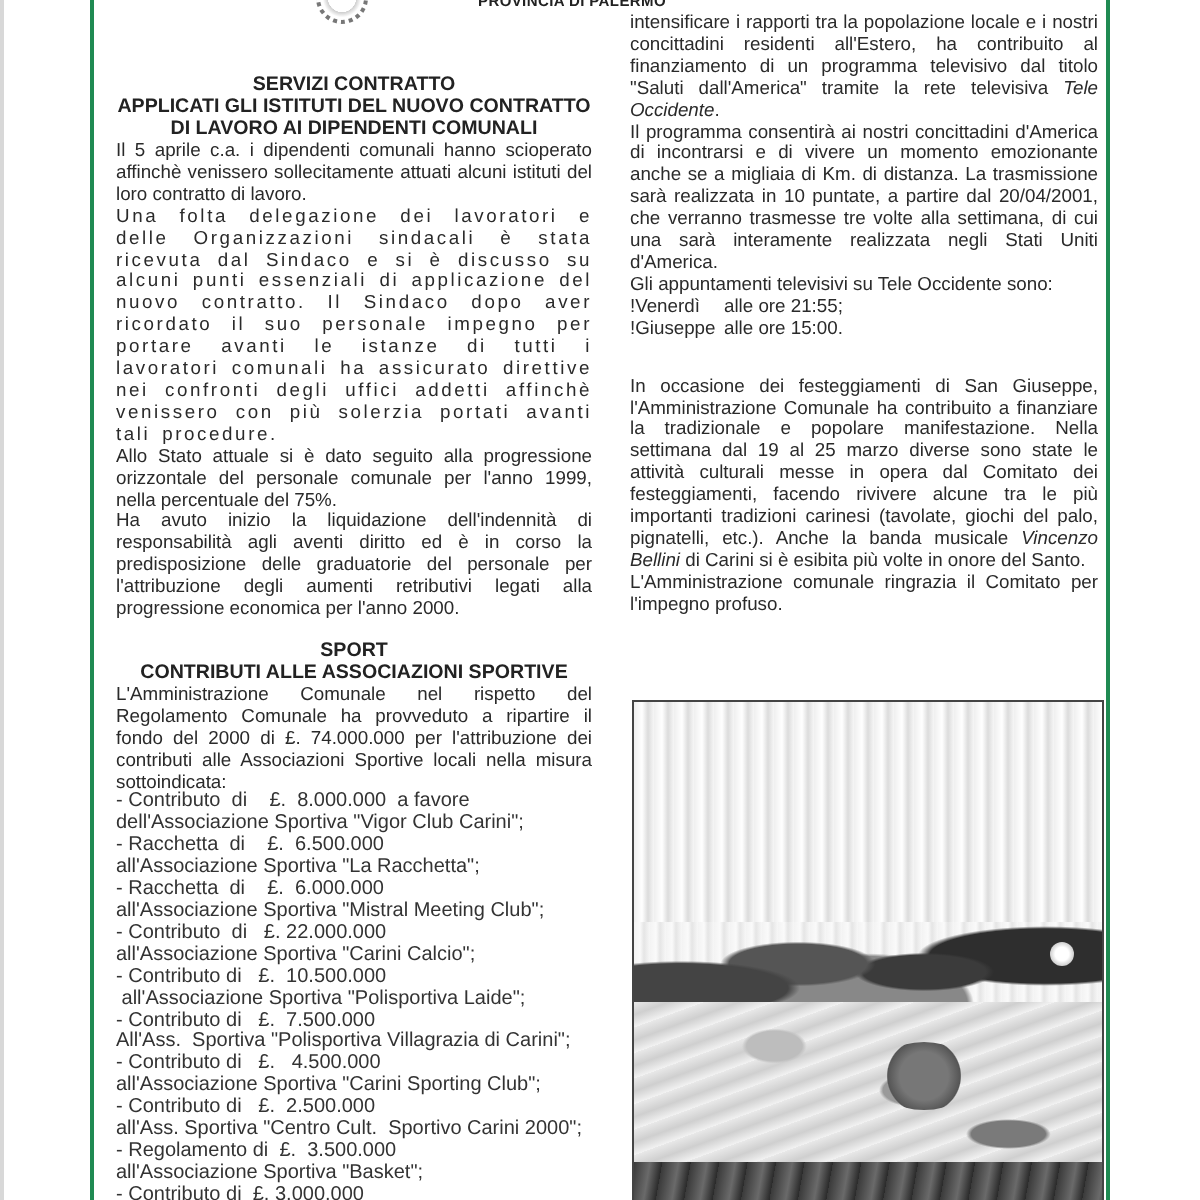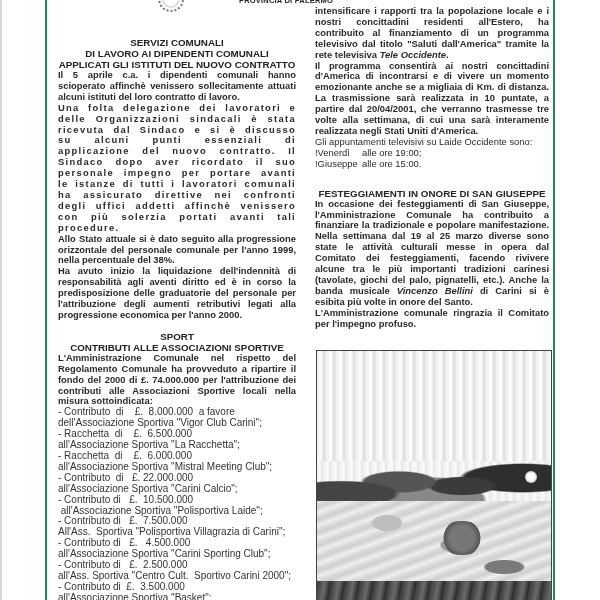--- a/index.html
+++ b/index.html
@@ -25,21 +25,21 @@
   }
 
   .col { position: absolute; font-size: 9.4px; line-height: 10.9px; }
   .col-left { left: 58px; top: 37px; width: 238px; }
   .col-right { left: 315px; top: 6px; width: 234px; }
 
   .section-kicker, .section-title {
     text-align: center; font-weight: bold; font-size: 9.8px; line-height: 11px; color: #222;
   }
   .section-kicker { margin-top: 0; }
-  p { margin: 0; text-align: justify; font-weight: bold; }
+  p { margin: 0; text-align: justify; }
   .wide { letter-spacing: 1.3px; word-spacing: 2px; }
   .spacer { height: 10px; }
 
   .contrib { font-size: 10px; line-height: 10.9px; color: #333; white-space: pre; text-align: left; }
 
   .schedule-line { white-space: pre; }
 
   .photo {
     position: absolute; left: 316px; top: 350px; width: 236px; height: 260px;
     border: 1px solid #444; box-sizing: border-box; overflow: hidden;
@@ -88,26 +88,26 @@
 <div class="green-rule rule-left"></div>
 <div class="green-rule rule-right"></div>
 
 <div class="header">
   <div class="emblem"></div>
   <div class="province">PROVINCIA DI PALERMO</div>
 </div>
 
 <div class="col col-left">
   <div>
-    <div class="section-kicker">SERVIZI COMUNALI</div>
+    <div class="section-kicker">SERVIZI CONTRATTO</div>
+    <div class="section-title">APPLICATI GLI ISTITUTI DEL NUOVO CONTRATTO</div>
     <div class="section-title">DI LAVORO AI DIPENDENTI COMUNALI</div>
-    <div class="section-title">APPLICATI GLI ISTITUTI DEL NUOVO CONTRATTO</div>
     <p>Il 5 aprile c.a. i dipendenti comunali hanno scioperato affinchè venissero sollecitamente  attuati alcuni istituti del loro contratto di lavoro.</p>
     <p class="wide"><span>Una folta delegazione dei lavoratori e delle Organizzazioni sindacali è stata ricevuta  dal Sindaco e si è discusso su alcuni punti essenziali di applicazione del nuovo contratto. Il Sindaco dopo aver ricordato il suo personale impegno per portare avanti le istanze di tutti i lavoratori comunali ha assicurato direttive nei confronti degli uffici addetti affinchè venissero con più solerzia portati avanti tali procedure.</span></p>
-    <p>Allo Stato attuale si è dato seguito alla progressione orizzontale del personale comunale per l'anno 1999, nella percentuale del 38%.</p>
+    <p>Allo Stato attuale si è dato seguito alla progressione orizzontale del personale comunale per l'anno 1999, nella percentuale del 75%.</p>
     <p>Ha avuto inizio la liquidazione dell'indennità di responsabilità agli aventi diritto ed è in corso la predisposizione delle graduatorie del personale per l'attribuzione degli aumenti retributivi legati alla progressione economica per l'anno 2000.</p>
   </div>
 
   <div class="spacer"></div>
 
   <div>
     <div class="section-kicker">SPORT</div>
     <div class="section-title">CONTRIBUTI ALLE ASSOCIAZIONI SPORTIVE</div>
     <p>L'Amministrazione Comunale nel rispetto del Regolamento Comunale ha provveduto a ripartire il fondo del 2000 di £. 74.000.000 per l'attribuzione dei contributi alle Associazioni Sportive locali nella misura sottoindicata:</p>
     <div>
@@ -137,44 +137,43 @@
       </div>
       <div>
         <div class="contrib">- Contributo di   £.   4.500.000</div>
         <div class="contrib">all'Associazione Sportiva "Carini Sporting Club";</div>
       </div>
       <div>
         <div class="contrib">- Contributo di   £.  2.500.000</div>
         <div class="contrib">all'Ass. Sportiva "Centro Cult.  Sportivo Carini 2000";</div>
       </div>
       <div>
-        <div class="contrib">- Contributo di  £.  3.500.000</div>
+        <div class="contrib">- Regolamento di  £.  3.500.000</div>
         <div class="contrib">all'Associazione Sportiva "Basket";</div>
       </div>
       <div>
         <div class="contrib">- Contributo di  £. 3.000.000</div>
 
       </div>
     </div>
   </div>
 </div>
 
 <div class="col col-right">
   <div>
     <p><span>intensificare i rapporti tra la popolazione locale e i nostri concittadini residenti all'Estero, ha contribuito al finanziamento di un programma televisivo dal titolo "Saluti dall'America" tramite la rete televisiva </span><em>Tele Occidente</em><span>.</span></p>
     <p>Il programma consentirà ai nostri concittadini d'America di incontrarsi e di vivere un momento emozionante anche se a migliaia di Km. di distanza. La trasmissione sarà realizzata in 10 puntate, a partire dal 20/04/2001, che verranno trasmesse tre volte alla settimana, di cui una sarà interamente realizzata negli Stati Uniti d'America.</p>
-    <div>Gli appuntamenti televisivi su Laide Occidente sono:</div>
-    <div class="schedule-line"><span style="display:inline-block;width:47px;">!Venerdì</span><span>alle ore 19:00;</span></div>
+    <div>Gli appuntamenti televisivi su Tele Occidente sono:</div>
+    <div class="schedule-line"><span style="display:inline-block;width:47px;">!Venerdì</span><span>alle ore 21:55;</span></div>
     <div class="schedule-line"><span style="display:inline-block;width:47px;">!Giuseppe</span><span>alle ore 15:00.</span></div>
   </div>
 
   <div class="spacer" style="height:18px;"></div>
 
   <div>
-    <div class="section-title">FESTEGGIAMENTI IN ONORE DI SAN GIUSEPPE</div>
     <p><span>In occasione dei festeggiamenti di San Giuseppe, l'Amministrazione Comunale ha contribuito a finanziare la tradizionale e popolare manifestazione. Nella settimana dal 19 al 25 marzo diverse sono state le attività culturali messe in opera dal Comitato dei festeggiamenti, facendo rivivere alcune tra le più importanti tradizioni carinesi (tavolate, giochi del palo, pignatelli, etc.). Anche la banda musicale </span><em>Vincenzo Bellini</em><span>  di Carini si è esibita più volte in onore del Santo.</span></p>
     <p>L'Amministrazione comunale ringrazia il Comitato per l'impegno profuso.</p>
   </div>
 </div>
 
 <div class="photo">
   <div class="curtain"></div>
   <div class="display"></div>
   <div class="table-top"></div>
   <div class="flower"></div>

